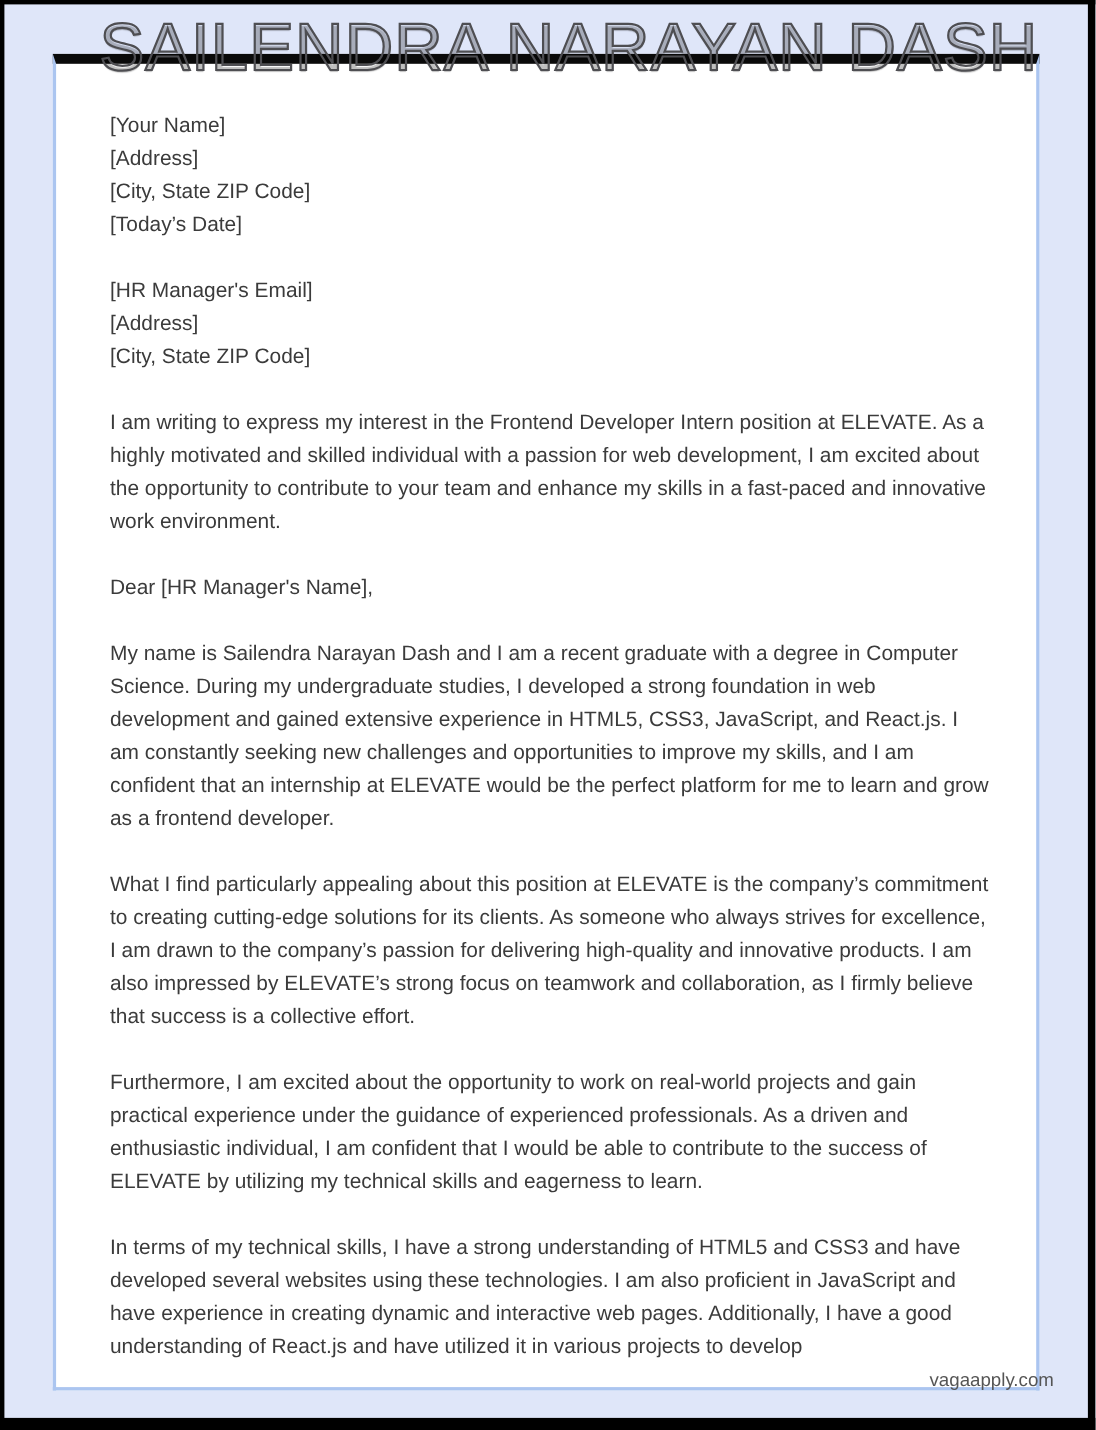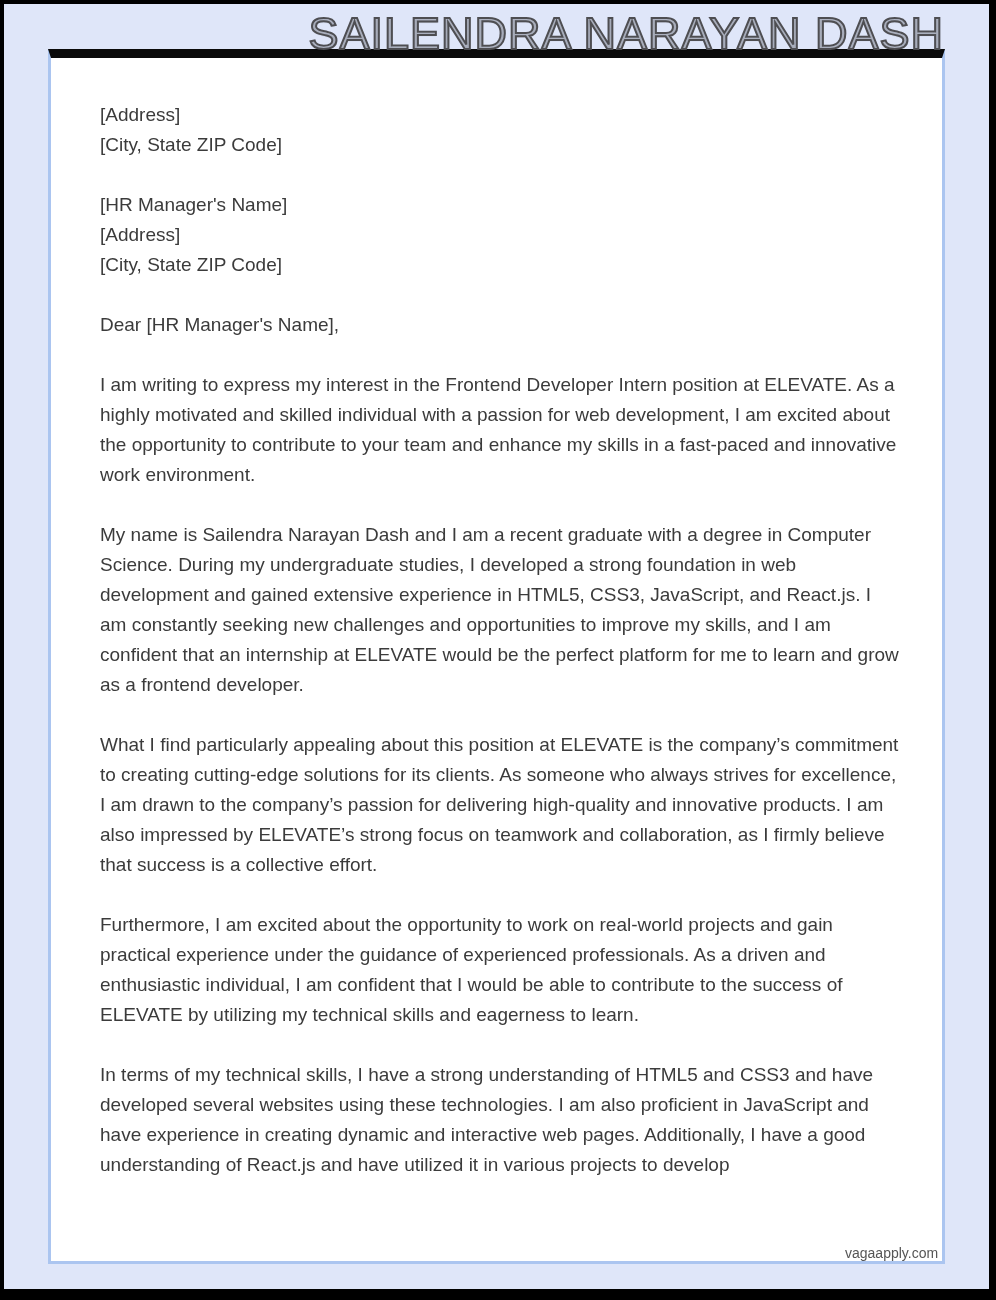--- a/index.html
+++ b/index.html
@@ -14,21 +14,21 @@
   .frame { position: absolute; background: #000; z-index: 10; }
   .frame-top    { left: 0; top: 0; width: 996px; height: 4px; }
   .frame-left   { left: 0; top: 0; width: 4px; height: 1300px; }
   .frame-right  { left: 989px; top: 0; width: 7px; height: 1300px; }
   .frame-bottom { left: 0; top: 1289px; width: 996px; height: 11px; }
 
   
   .header-name {
     position: absolute;
     top: 8px; right: 52px;
-    font-size: 45px;
+    font-size: 61px;
     font-weight: 400;
     letter-spacing: 1px;
     color: transparent;
     -webkit-text-stroke: 2px #4e4e52;
     text-shadow: 0 1px 1px rgba(0,0,0,0.25);
     white-space: nowrap;
     z-index: 2;
   }
 
   
@@ -54,48 +54,50 @@
     line-height: 30px;
     color: #3b3b3b;
     z-index: 2;
   }
   .letter .block { margin: 0 0 30px 0; }
   .letter .line { height: 30px; }
 
   .watermark {
     position: absolute;
     left: 845px; top: 1245px;
-    font-size: 14px;
+    font-size: 17px;
     color: #555;
     z-index: 3;
     white-space: nowrap;
   }
 </style>
 </head>
 <body>
 
 <div class="header-name">SAILENDRA NARAYAN DASH</div>
 
 <div class="page-box"></div>
 
 <div class="letter">
   <div class="block">
+    <div class="line">[Your Name]</div>
+    <div class="line">[Address]</div>
+    <div class="line">[City, State ZIP Code]</div>
+    <div class="line">[Today’s Date]</div>
+  </div>
+
+  <div class="block">
+    <div class="line">[HR Manager's Email]</div>
     <div class="line">[Address]</div>
     <div class="line">[City, State ZIP Code]</div>
   </div>
 
-  <div class="block">
-    <div class="line">[HR Manager's Name]</div>
-    <div class="line">[Address]</div>
-    <div class="line">[City, State ZIP Code]</div>
-  </div>
+  <div class="block">I am writing to express my interest in the Frontend Developer Intern position at ELEVATE. As a highly motivated and skilled individual with a passion for web development, I am excited about the opportunity to contribute to your team and enhance my skills in a fast-paced and innovative work environment.</div>
 
   <div class="block">Dear [HR Manager's Name],</div>
-
-  <div class="block">I am writing to express my interest in the Frontend Developer Intern position at ELEVATE. As a highly motivated and skilled individual with a passion for web development, I am excited about the opportunity to contribute to your team and enhance my skills in a fast-paced and innovative work environment.</div>
   <div class="block">My name is Sailendra Narayan Dash and I am a recent graduate with a degree in Computer Science. During my undergraduate studies, I developed a strong foundation in web development and gained extensive experience in HTML5, CSS3, JavaScript, and React.js. I am constantly seeking new challenges and opportunities to improve my skills, and I am confident that an internship at ELEVATE would be the perfect platform for me to learn and grow as a frontend developer.</div>
   <div class="block">What I find particularly appealing about this position at ELEVATE is the company’s commitment to creating cutting-edge solutions for its clients. As someone who always strives for excellence, I am drawn to the company’s passion for delivering high-quality and innovative products. I am also impressed by ELEVATE’s strong focus on teamwork and collaboration, as I firmly believe that success is a collective effort.</div>
   <div class="block">Furthermore, I am excited about the opportunity to work on real-world projects and gain practical experience under the guidance of experienced professionals. As a driven and enthusiastic individual, I am confident that I would be able to contribute to the success of ELEVATE by utilizing my technical skills and eagerness to learn.</div>
   <div class="block">In terms of my technical skills, I have a strong understanding of HTML5 and CSS3 and have developed several websites using these technologies. I am also proficient in JavaScript and have experience in creating dynamic and interactive web pages. Additionally, I have a good understanding of React.js and have utilized it in various projects to develop</div>
 </div>
 
 <div class="watermark">vagaapply.com</div>
 
 <div class="frame frame-top"></div>
 <div class="frame frame-left"></div>

